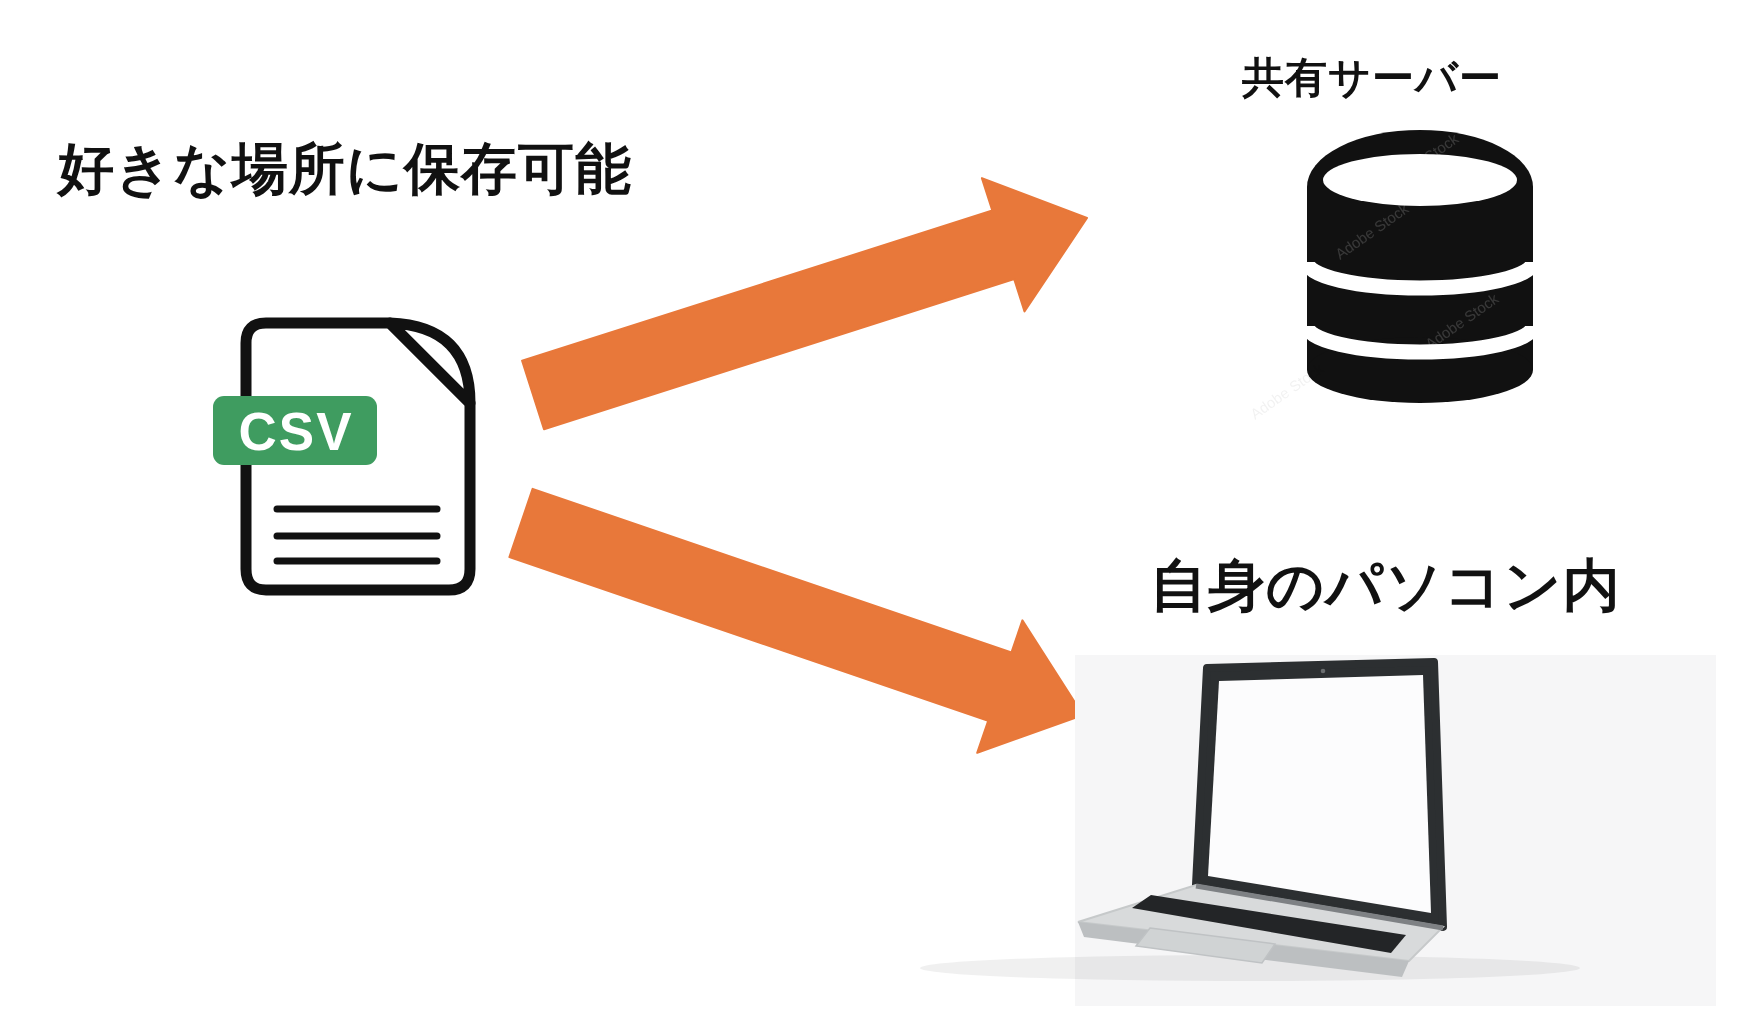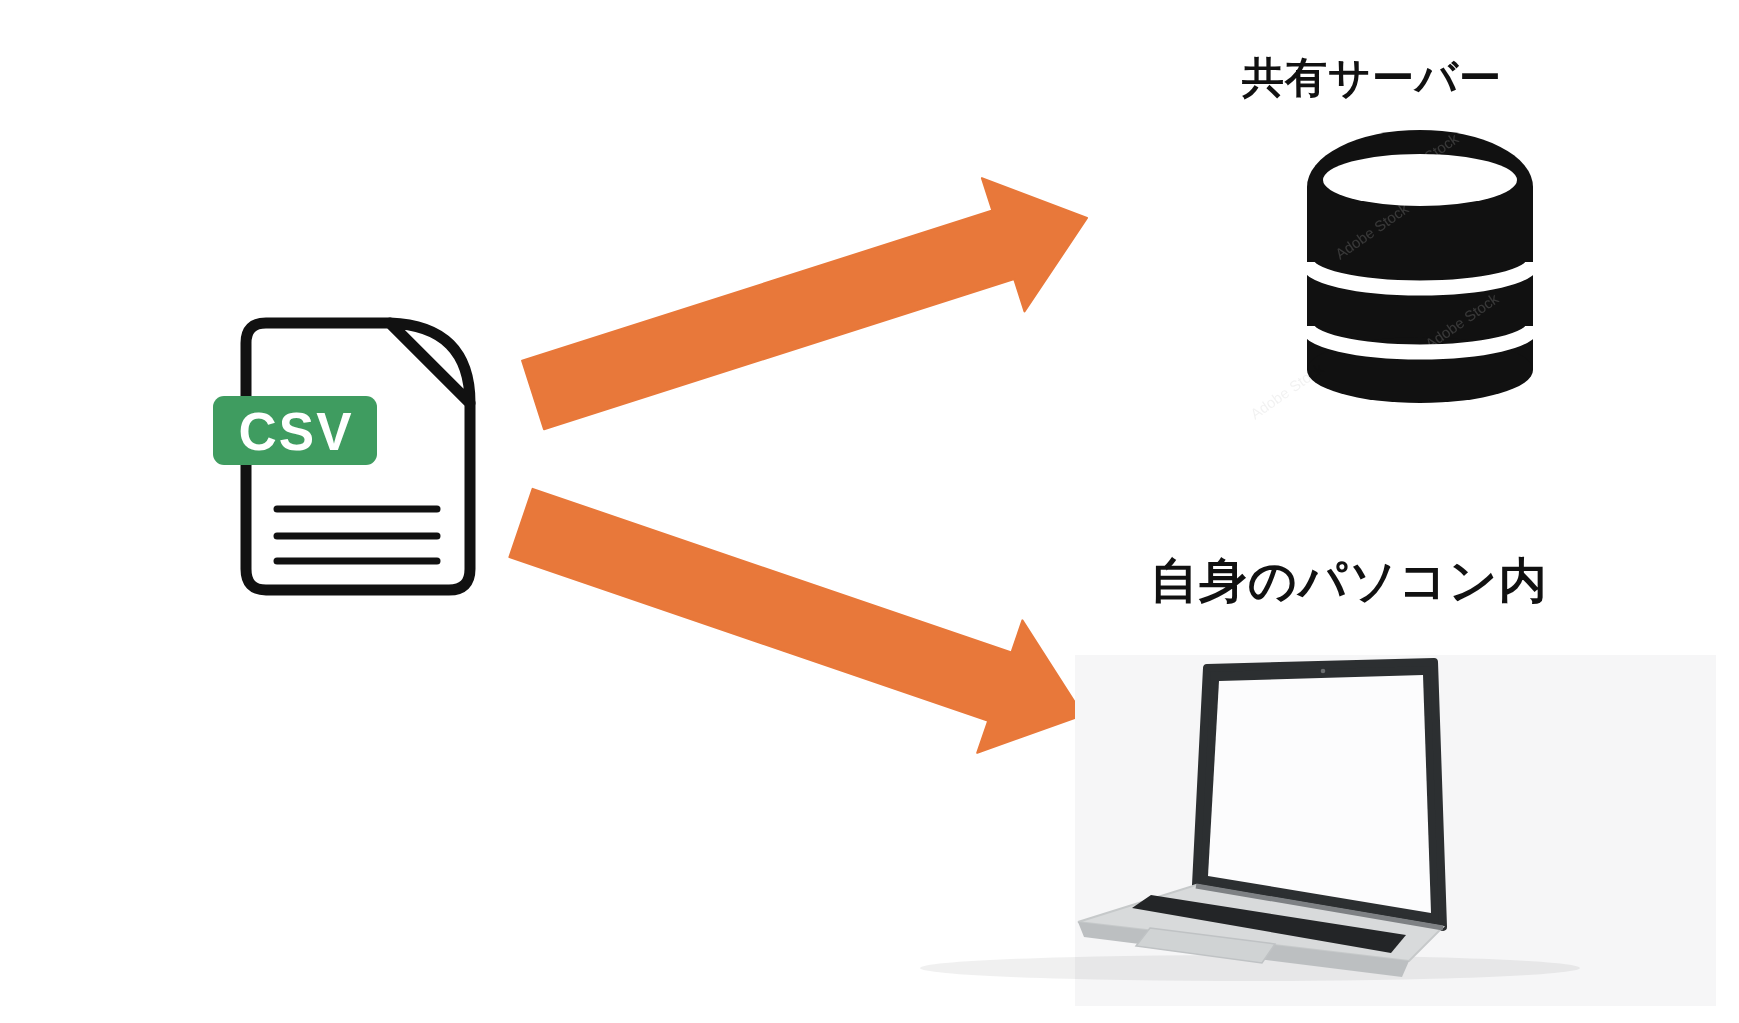--- a/index.html
+++ b/index.html
@@ -19,38 +19,39 @@
   .caption{
     position:absolute;
     font-weight:700;
     color:var(--ink);
     white-space:nowrap;
     line-height:1;
     letter-spacing:1px;
   }
   .caption-save{left:58px;top:141px;font-size:56px;}
   .caption-server{left:1242px;top:57px;font-size:42px;}
-  .caption-pc{left:1150px;top:557px;font-size:48px;}
+  .caption-pc{left:1150px;top:557px;font-size:57px;}
   svg.gfx{position:absolute;left:0;top:0;}
   .arrow{fill:var(--arrow-orange);stroke:var(--arrow-orange);stroke-width:2;stroke-linejoin:round;}
   .doc-body{fill:#ffffff;stroke:var(--ink);stroke-width:11;stroke-linejoin:round;}
   .doc-line{stroke:var(--ink);stroke-width:7;stroke-linecap:round;}
   .csv-badge{fill:var(--csv-green);}
   .csv-text{fill:#ffffff;font-family:"Liberation Sans","DejaVu Sans",sans-serif;font-weight:800;font-size:53px;letter-spacing:2px;}
   .db-black{fill:var(--ink);}
   .db-white{fill:#ffffff;}
   .db-gap{stroke:#ffffff;stroke-width:15;fill:none;}
   .wm{fill:#ffffff;opacity:0.16;font-size:15px;font-family:"Liberation Sans",sans-serif;}
   .wm-gray{fill:#000000;opacity:0.05;font-size:15px;font-family:"Liberation Sans",sans-serif;}
 </style>
 </head>
 <body>
 
 <div class="stage">
 
+  <div class="caption caption-save">好きな場所に保存可能</div>
 
   <div class="caption caption-server">共有サーバー</div>
 
   <div class="caption caption-pc">自身のパソコン内</div>
 
   <svg class="gfx" width="1739" height="1023" viewBox="0 0 1739 1023">
 
     <g>
       <polygon class="arrow" points="522.1,360.7 992.3,210.5 981.9,178.1 1087,218 1024.5,311.5 1014.2,279.1 544,429.3"></polygon>
     </g>

